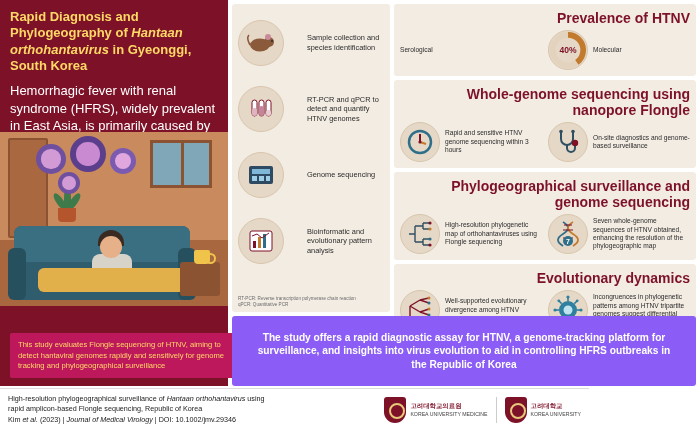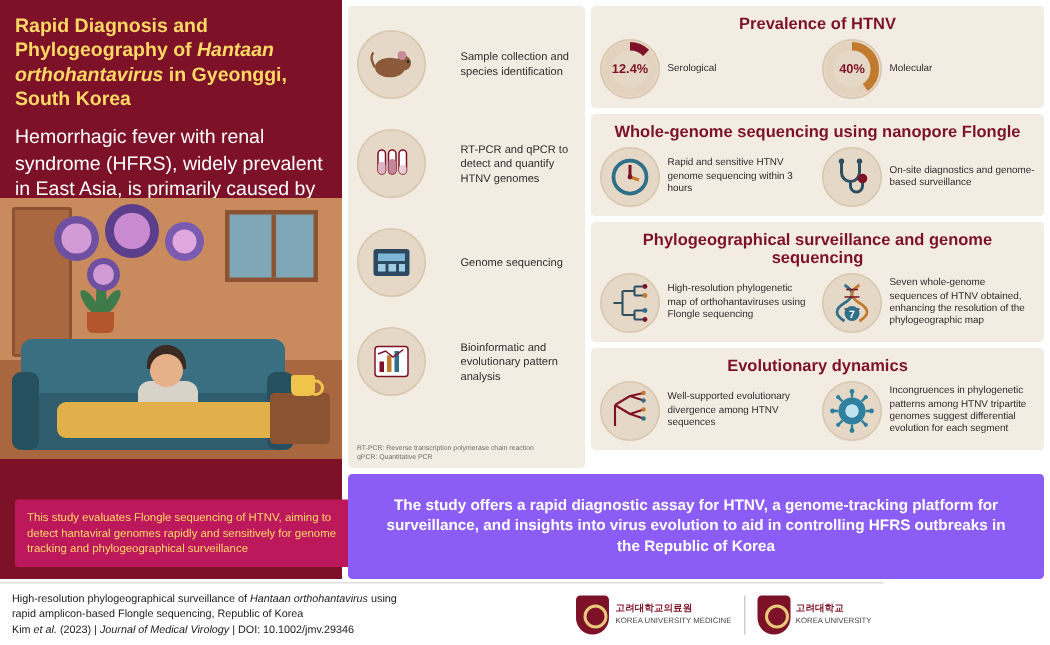--- a/index.html
+++ b/index.html
@@ -94,21 +94,21 @@
     position: absolute; left: 6px; right: 6px; bottom: 4px;
     font-size: 4.6px; color: #6b6b6b; line-height: 1.3;
   }
 
   
   .right { position: absolute; left: 394px; top: 4px; width: 302px; }
   .rbox {
     background: #f3ece3; border-radius: 3px; margin-bottom: 4px; padding: 4px 6px 6px 6px;
   }
   .rhead {
-    text-align: center; font-size: 11px; font-weight: bold; color: #7d1128;
+    text-align: right; font-size: 14px; font-weight: bold; color: #7d1128;
     padding: 2px 0 4px 0;
   }
   .rrow { display: flex; gap: 6px; }
   .rcell { flex: 1; display: flex; align-items: center; gap: 5px; }
   .rcell .circ {
     flex: 0 0 auto; width: 40px; height: 40px; border-radius: 50%;
     background: #e6d8c6; border: 1px solid #d8c6ad;
     display: flex; align-items: center; justify-content: center;
     font-size: 9px; font-weight: bold; color: #7d1128;
   }
@@ -260,27 +260,20 @@
     <div class="mfoot" style="white-space:pre-line;">RT-PCR: Reverse transcription polymerase chain reaction
 qPCR: Quantitative PCR</div>
   </div>
 
   <div class="right">
 
     <div class="rbox">
       <div class="rhead">Prevalence of HTNV</div>
       <div class="rrow">
         <div class="rcell">
-          <div class="circ">
-            <svg width="40" height="40" viewBox="0 0 40 40">
-              <circle cx="20" cy="20" r="16" fill="none" stroke="#e3d3be" stroke-width="6"></circle>
-              <circle cx="20" cy="20" r="16" fill="none" stroke="#7d1128" stroke-width="6" stroke-dasharray="12.5 100" transform="rotate(-90 20 20)"></circle>
-              <text x="20" y="23" text-anchor="middle" font-size="9" font-weight="bold" fill="#7d1128" font-family="Liberation Sans">12.4%</text>
-            </svg>
-          </div>
           <div class="txt">Serological</div>
         </div>
         <div class="rcell">
           <div class="circ">
             <svg width="40" height="40" viewBox="0 0 40 40">
               <circle cx="20" cy="20" r="16" fill="none" stroke="#e3d3be" stroke-width="6"></circle>
               <circle cx="20" cy="20" r="16" fill="none" stroke="#c27a2e" stroke-width="6" stroke-dasharray="40 100" transform="rotate(-90 20 20)"></circle>
               <text x="20" y="23" text-anchor="middle" font-size="9" font-weight="bold" fill="#7d1128" font-family="Liberation Sans">40%</text>
             </svg>
           </div>

